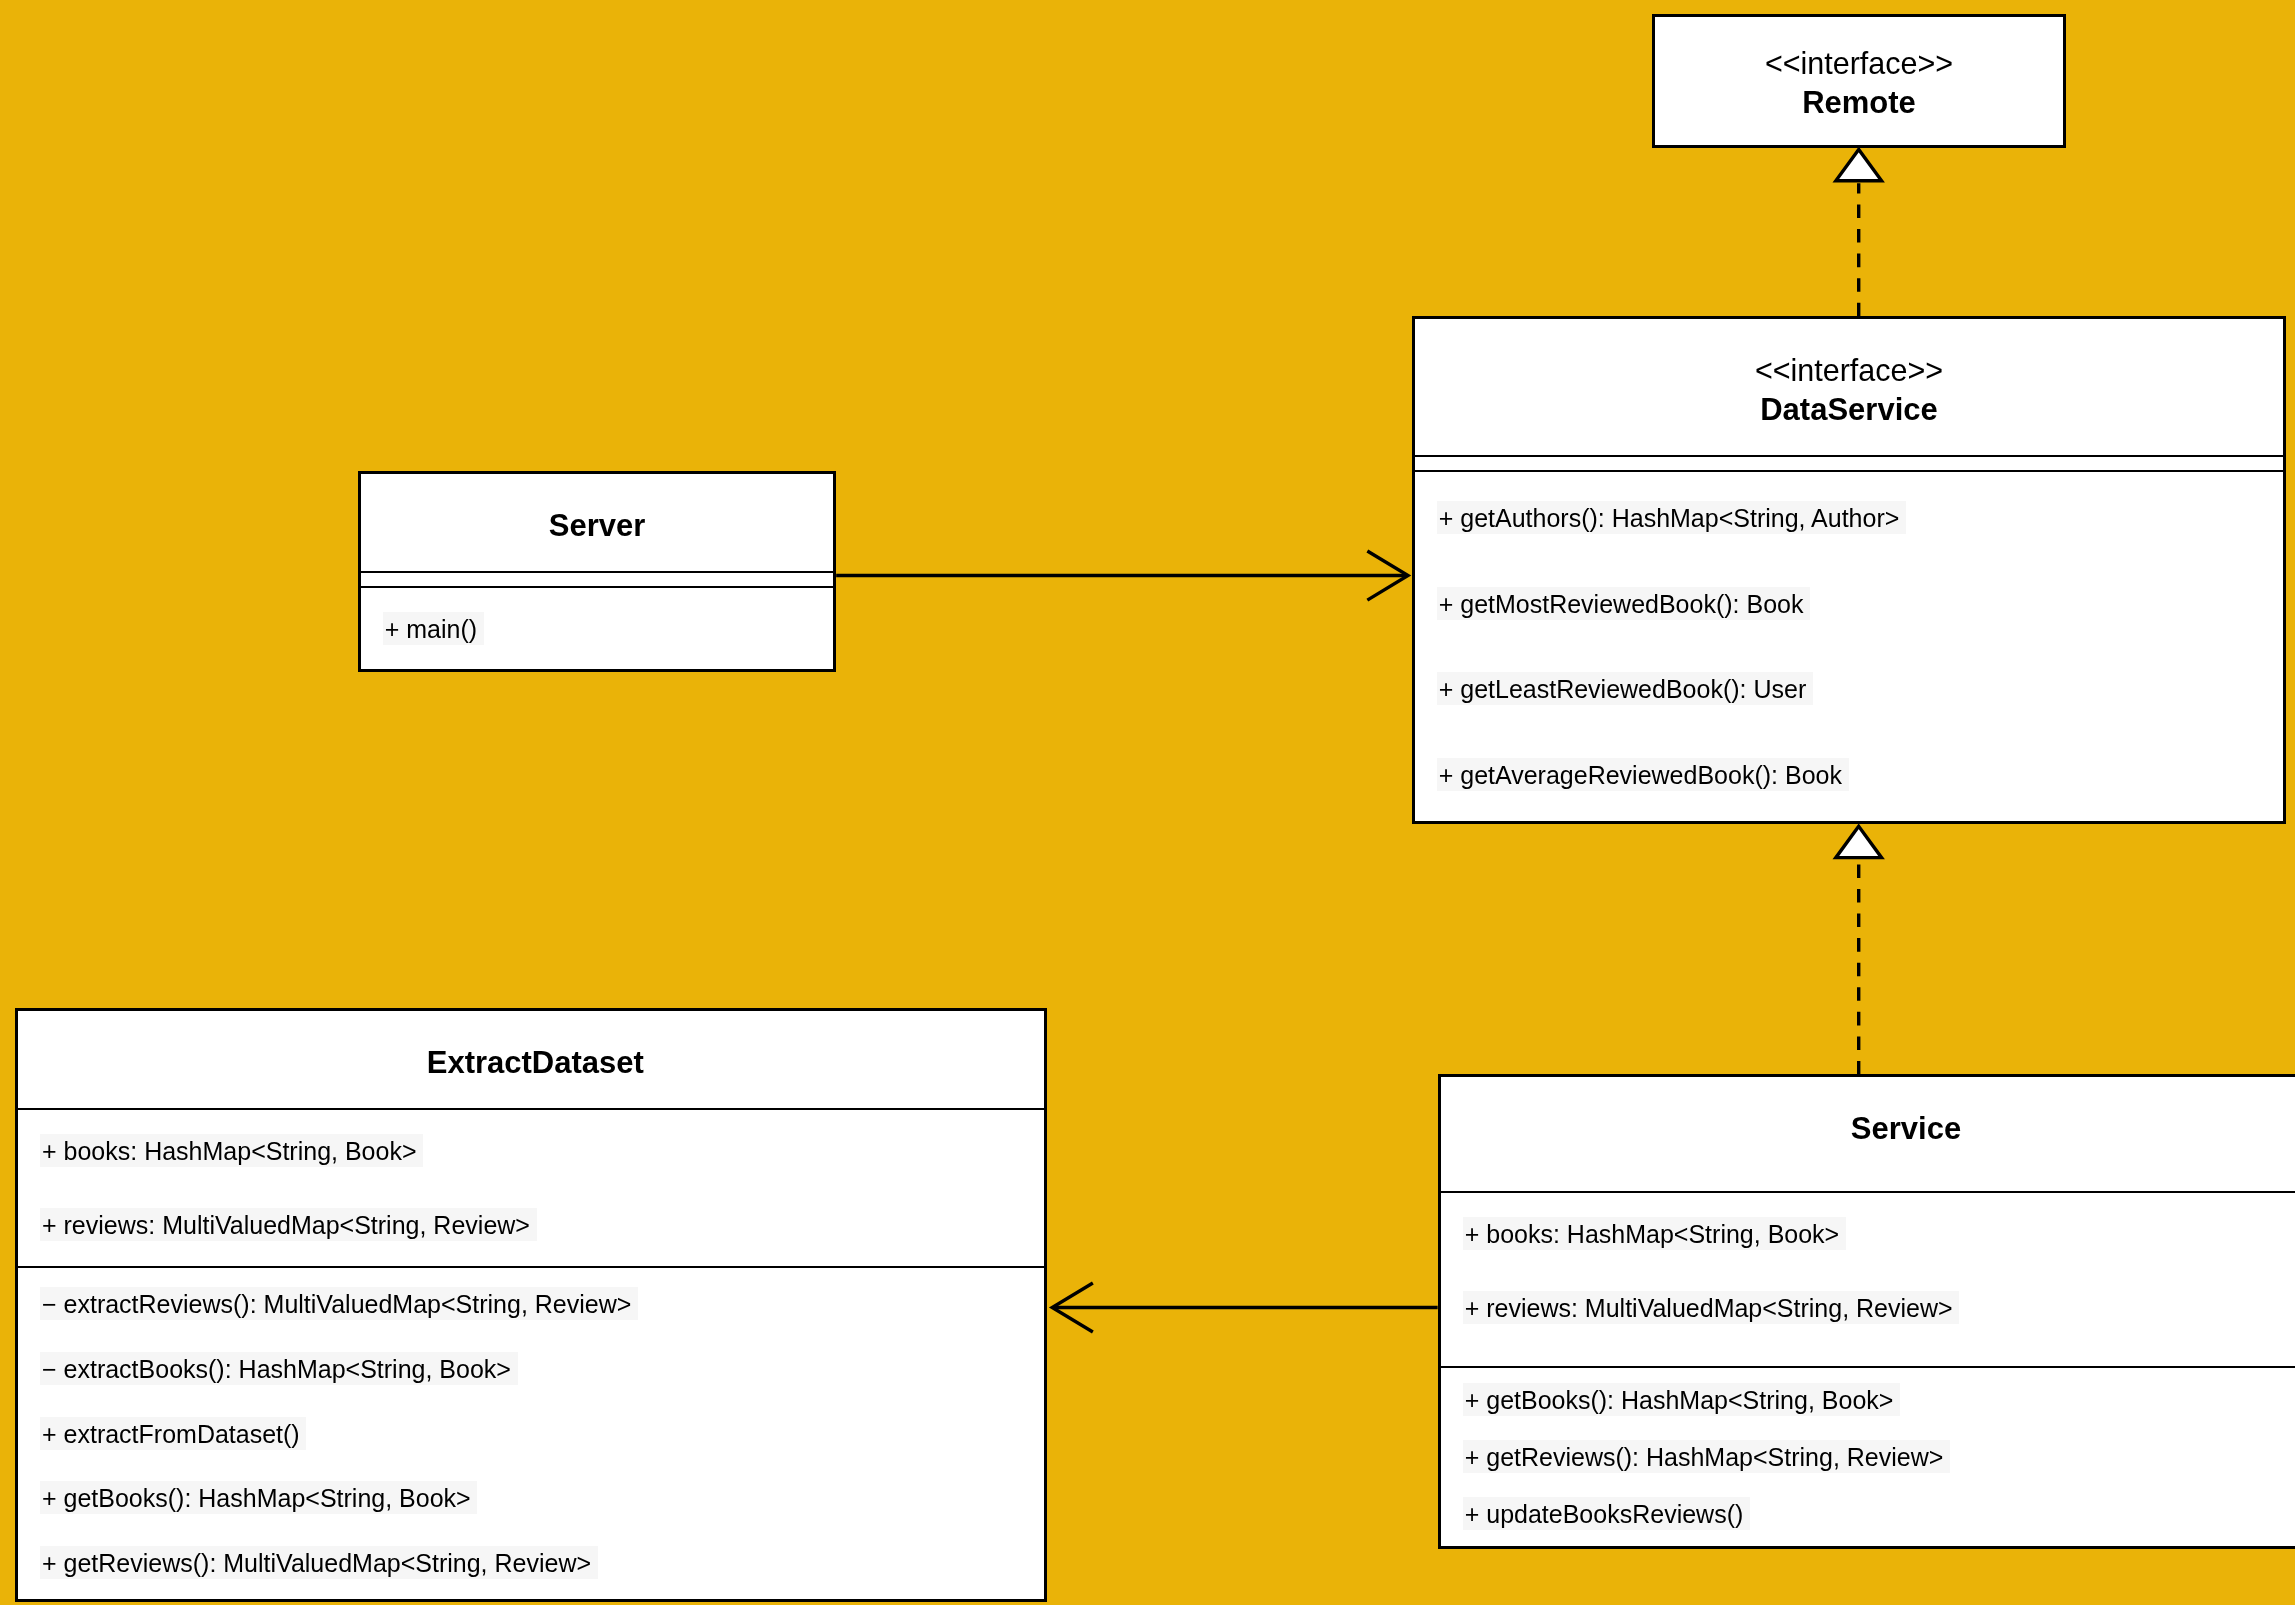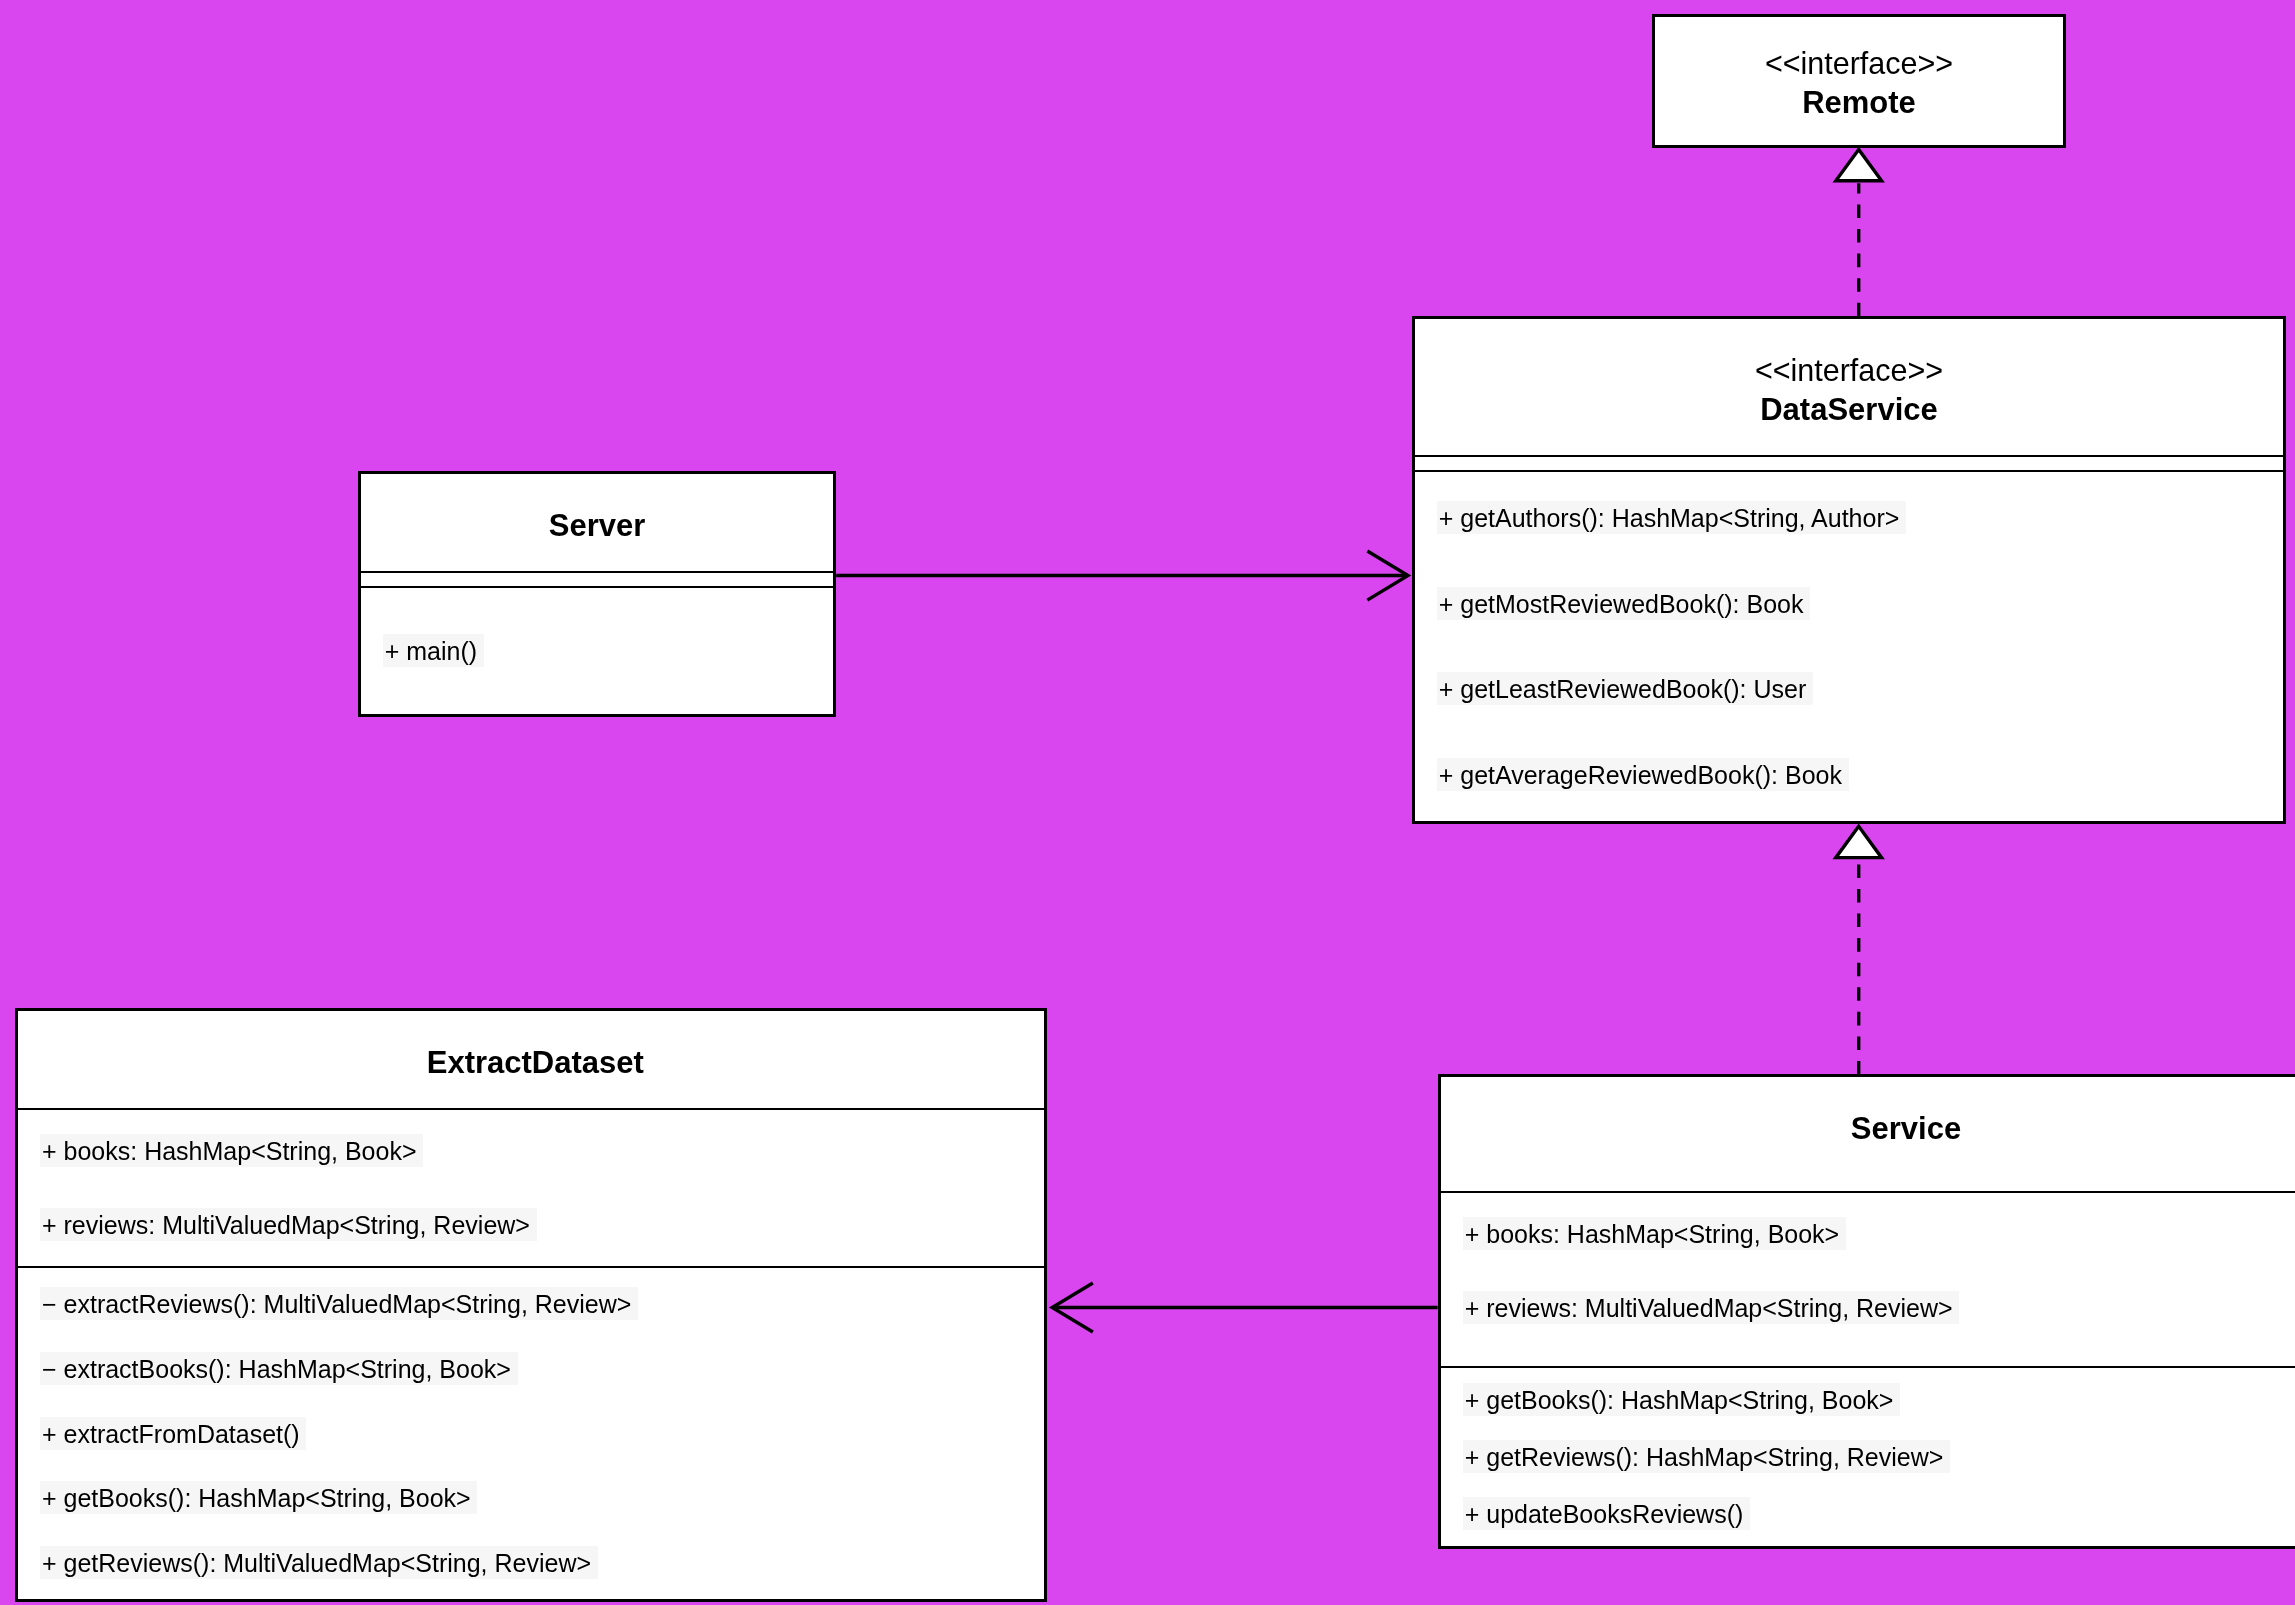--- a/index.html
+++ b/index.html
@@ -1,17 +1,17 @@
 <!DOCTYPE html>
 <html style="font-size:13.6px"><head>
 <meta charset="utf-8">
 <style>
   html,body{margin:0;padding:0;background:#ffffff;}
   .canvas{
-    position:relative;width:2295px;height:1606px;background:#d946ef;
+    position:relative;width:2295px;height:1606px;background:#eab308;
     font-family:"Liberation Sans",sans-serif;color:#000000;overflow:hidden;
   }
   .uml-class{
     position:absolute;background:#ffffff;border:3.4px solid #000000;
     box-sizing:border-box;display:flex;flex-direction:column;
   }
   .compartment{box-sizing:border-box;}
   .compartment + .compartment{border-top:2.5px solid #000000;}
   .title-compartment{
     display:flex;flex-direction:column;align-items:center;justify-content:center;
@@ -75,21 +75,21 @@
     </div>
     <div class="compartment empty-compartment" style="height:15.3px;"></div>
     <div class="compartment members">
       <div class="member-row"><span>+ getAuthors(): HashMap&lt;String, Author&gt;</span></div>
       <div class="member-row"><span>+ getMostReviewedBook(): Book</span></div>
       <div class="member-row"><span>+ getLeastReviewedBook(): User</span></div>
       <div class="member-row"><span>+ getAverageReviewedBook(): Book</span></div>
     </div>
   </div>
 
-  <div class="uml-class" style="left:358px;top:471px;width:478px;height:246px;">
+  <div class="uml-class" style="left:358px;top:471px;width:478px;height:201px;">
     <div class="compartment title-compartment" style="height:97px;">
       <div class="class-name">Server</div>
     </div>
     <div class="compartment empty-compartment" style="height:15.3px;"></div>
     <div class="compartment members">
       <div class="member-row"><span>+ main()</span></div>
     </div>
   </div>
 
   <div class="uml-class" style="left:15.3px;top:1008px;width:1032px;height:594px;">

